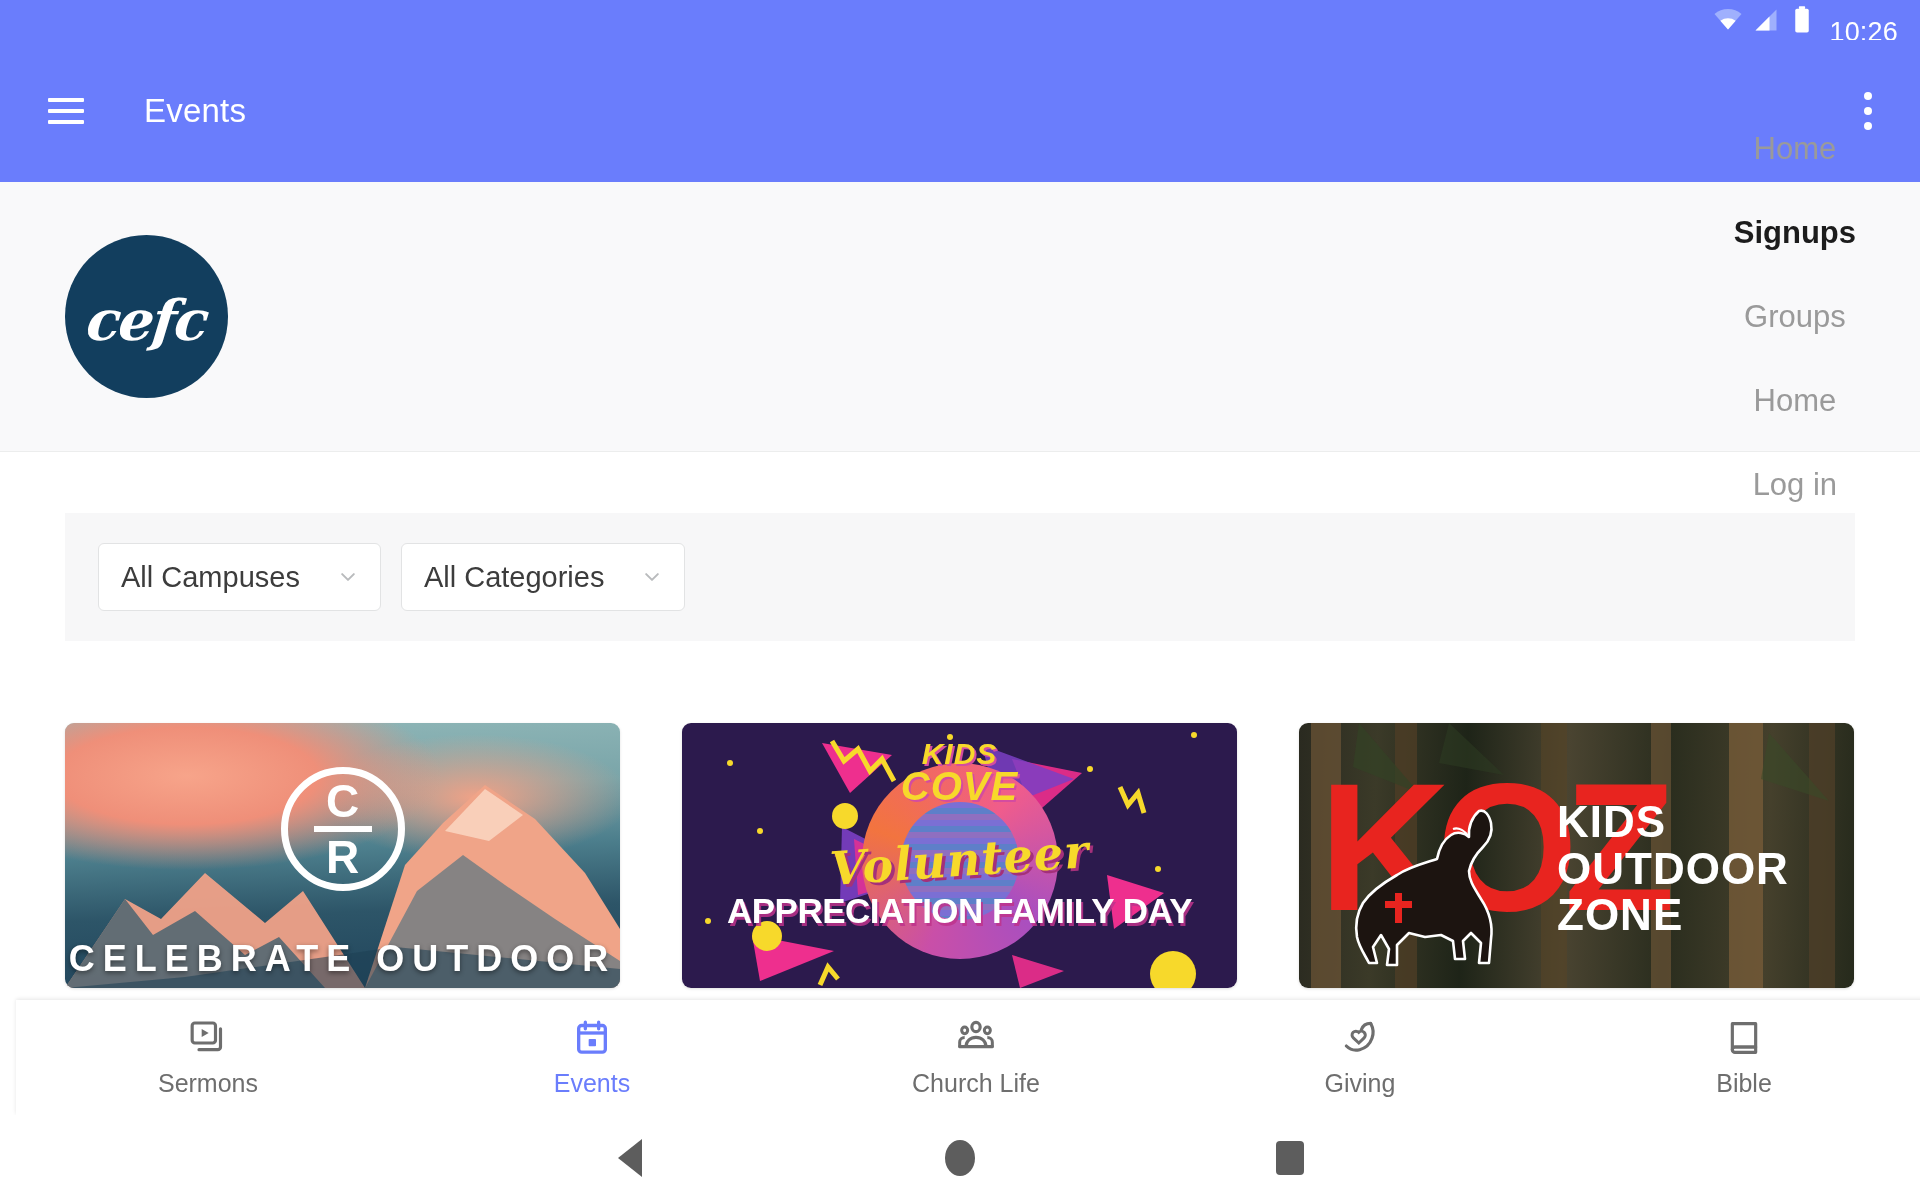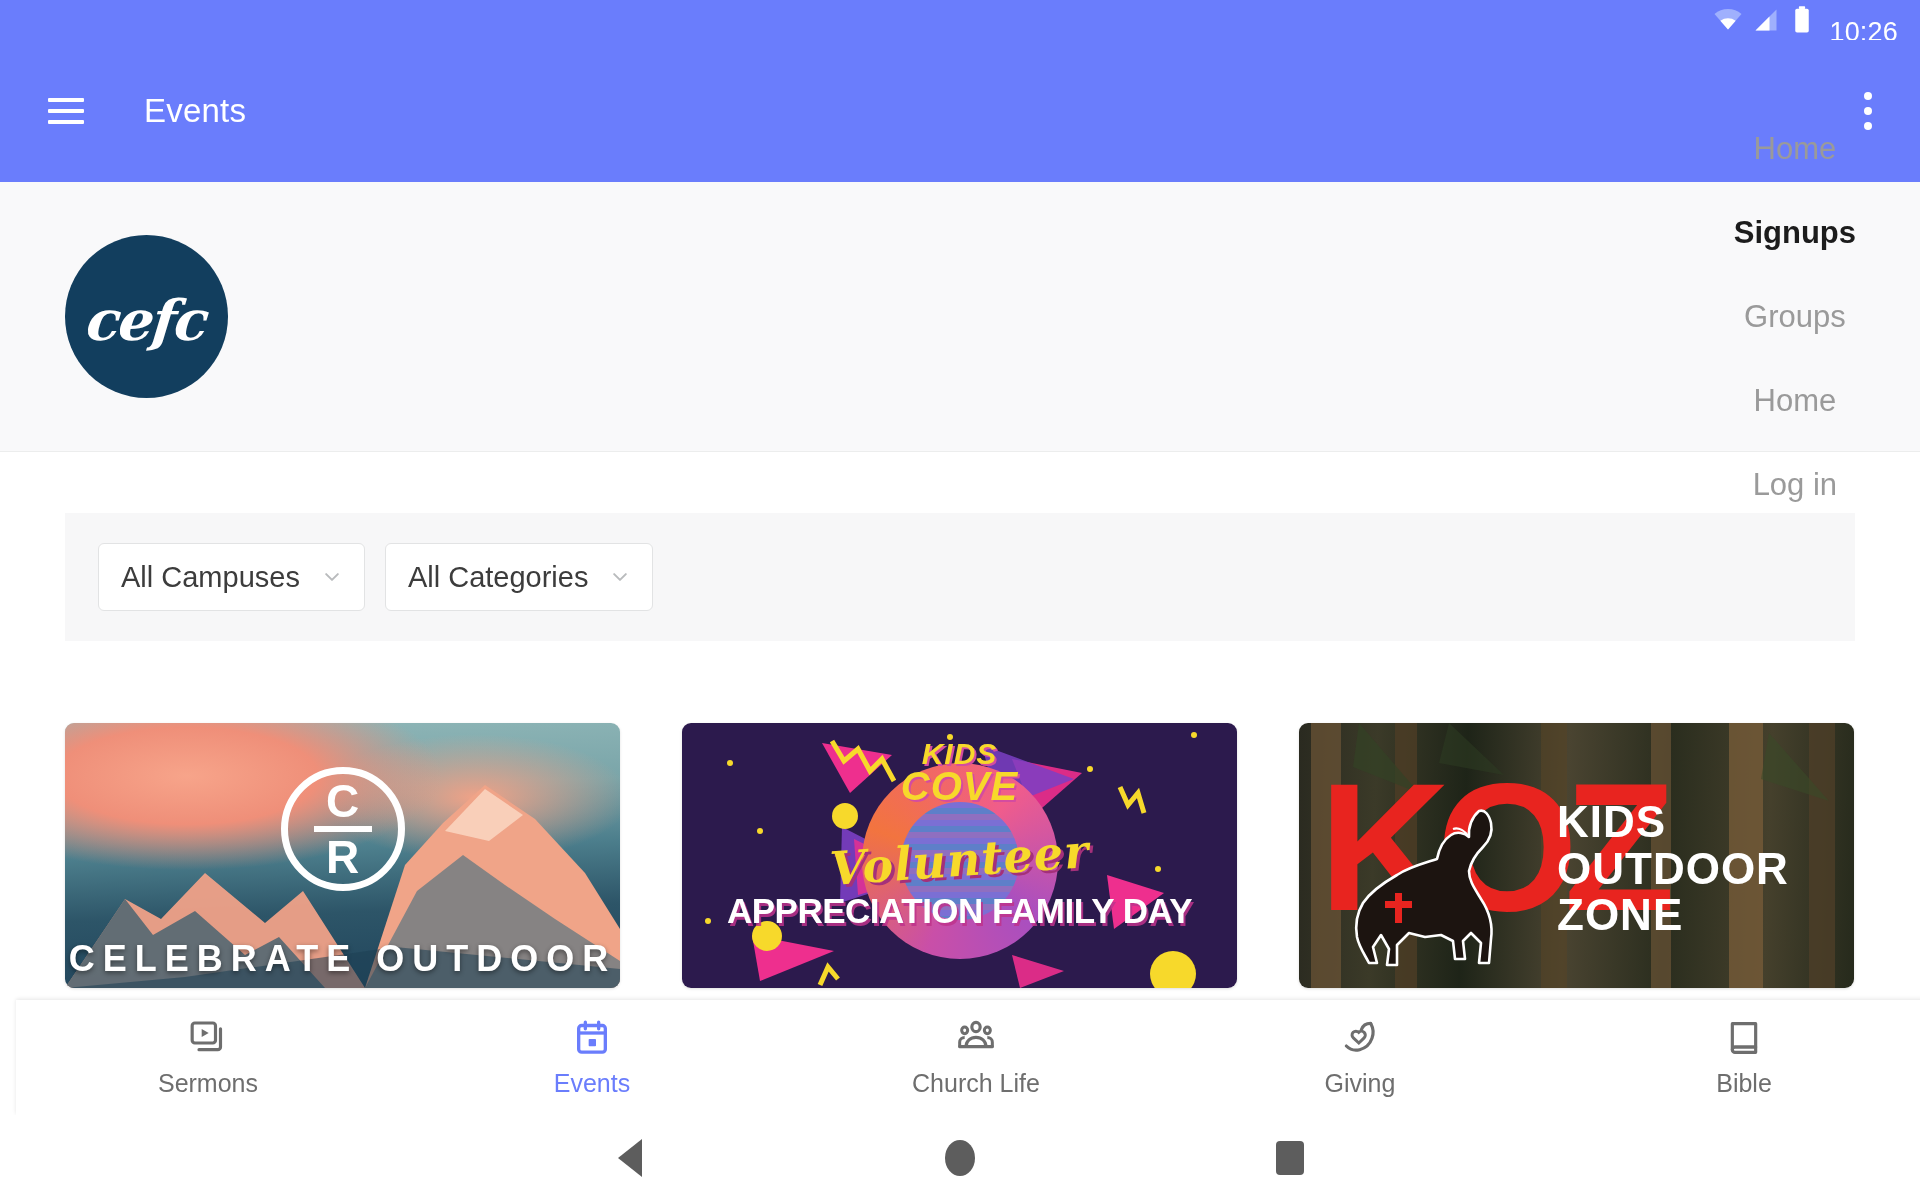--- a/index.html
+++ b/index.html
@@ -78,21 +78,21 @@
 
   
   .filter-bar {
     position:absolute; top:513px; left:65px; width:1790px; height:128px;
     background:#f7f7f8;
     display:flex; align-items:center; padding-left:33px; gap:20px;
   }
   .dropdown {
     height:68px; background:#ffffff;
     border:1px solid #e2e3e4; border-radius:6px;
-    display:flex; align-items:center; padding:0 22px; gap:22px;
+    display:flex; align-items:center; padding:0 22px; gap:38px;
     cursor:pointer;
   }
   .dd-label { font-size:29px; color:#3c3c3c; white-space:nowrap; }
   .chev { width:20px; height:20px; flex-shrink:0; }
 
   
   .cards-row {
     position:absolute; top:723px; left:65px; width:1790px; height:270px;
     display:flex; gap:62px;
   }

